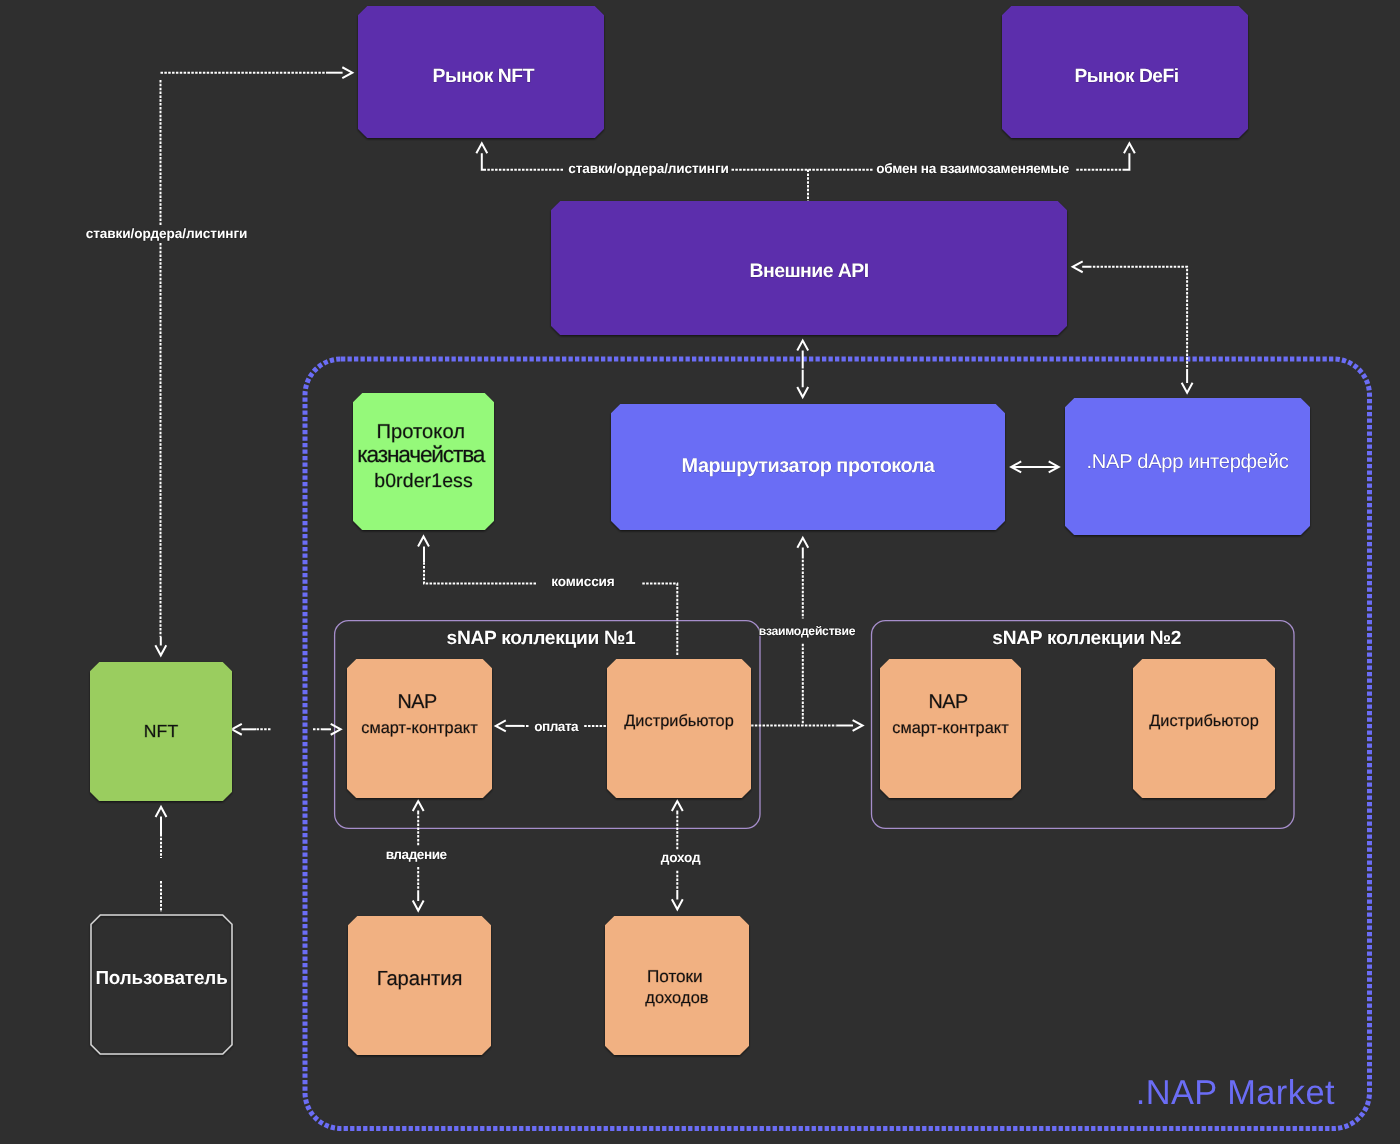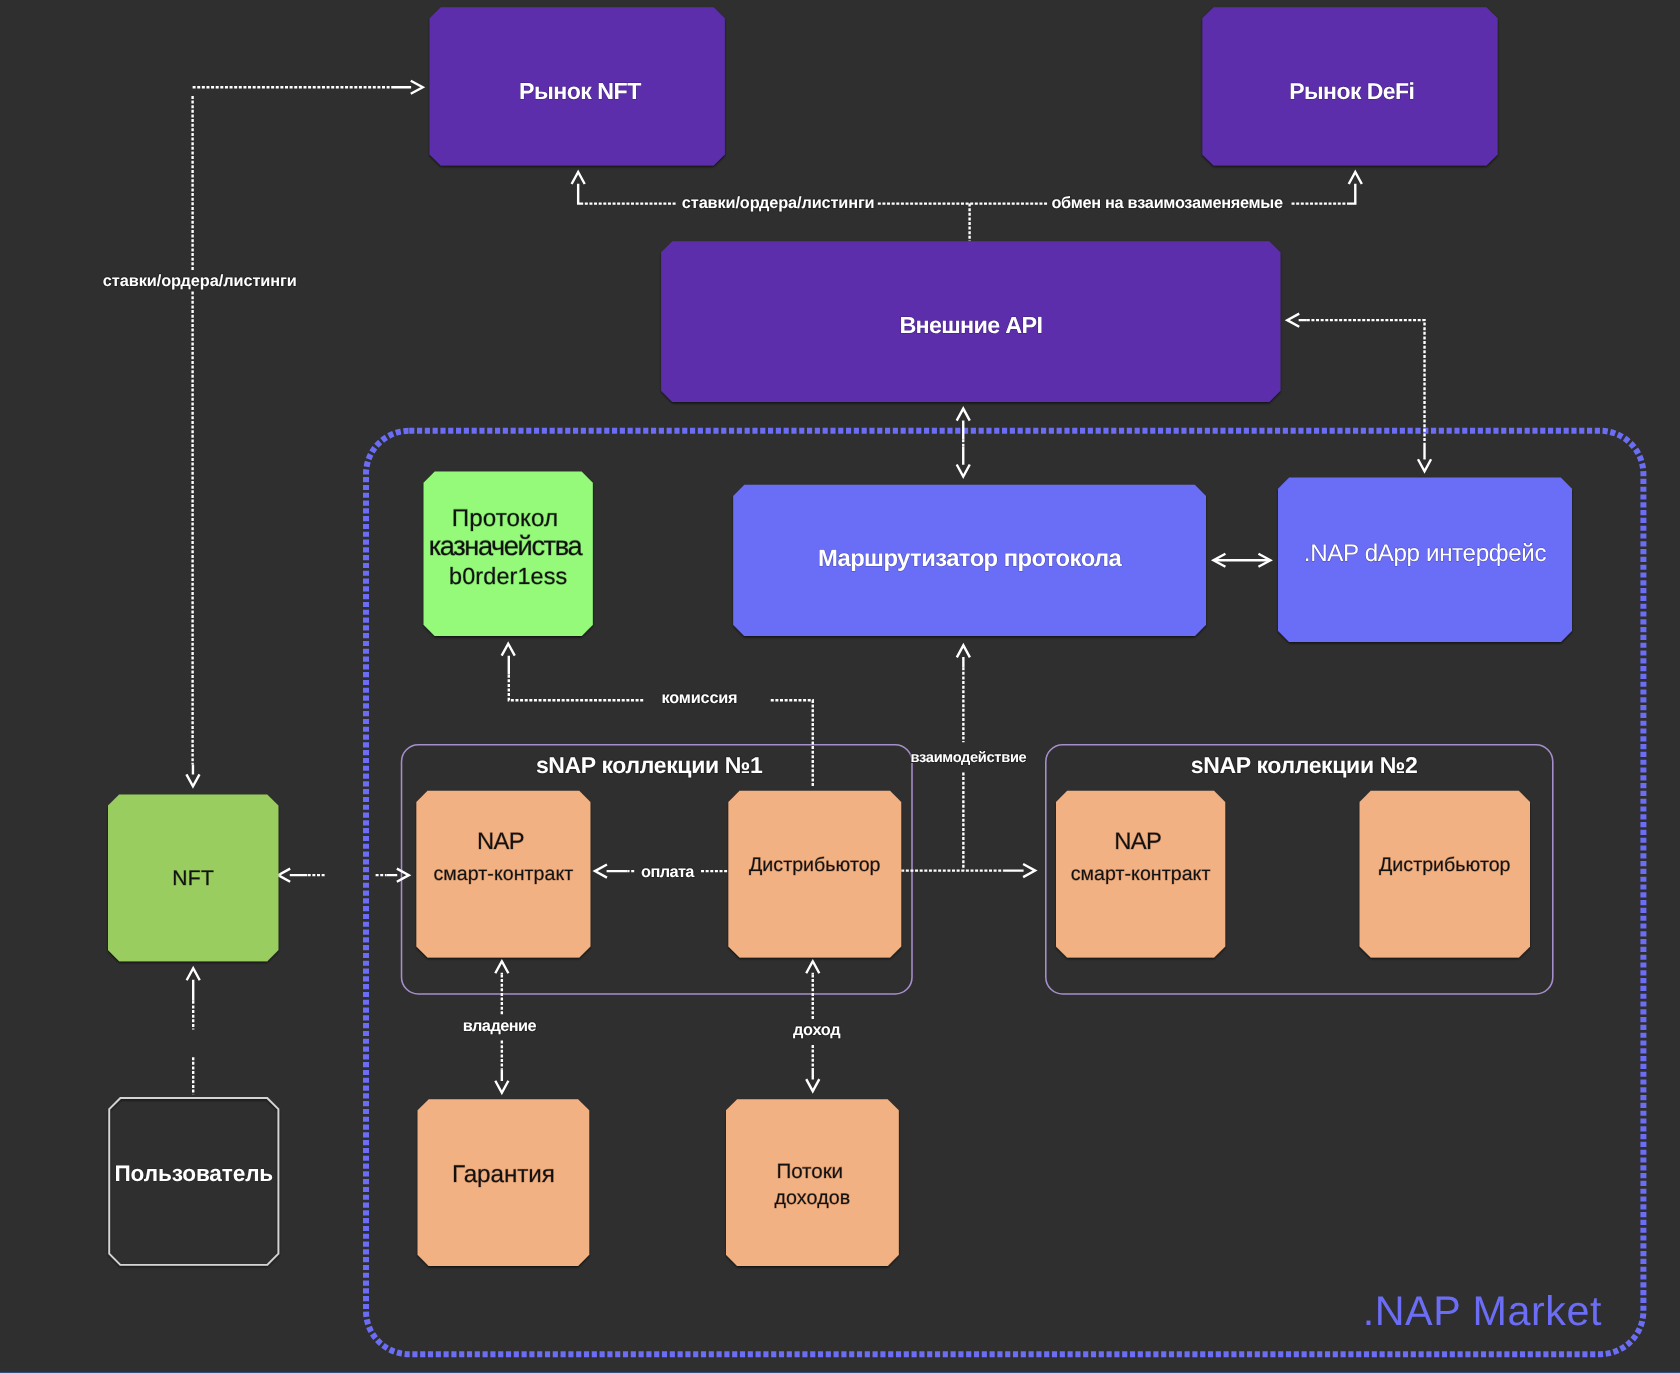--- a/index.html
+++ b/index.html
@@ -1,17 +1,17 @@
 <!DOCTYPE html>
 <html lang="ru"><head>
 <meta charset="utf-8">
 <title>.NAP Market</title>
 <style>
 html,body{margin:0;padding:0;background:#2f2f2f;-webkit-font-smoothing:antialiased;-moz-osx-font-smoothing:grayscale;text-rendering:geometricPrecision;}
-#stage{position:relative;width:1400px;height:1144px;background:#3b82f6;overflow:hidden;}
+#stage{position:relative;width:1400px;height:1144px;background:#fde047;overflow:hidden;}
 #stage svg{filter:opacity(1);}
 svg{display:block;width:1400px;height:1144px;}
 .nodetxt{font-family:"Liberation Sans","DejaVu Sans",sans-serif;text-anchor:middle;paint-order:stroke;stroke-linejoin:round;stroke-width:0.85px;}
 .edgelbl{font-family:"Liberation Sans","DejaVu Sans",sans-serif;font-weight:700;fill:#ffffff;paint-order:stroke;stroke:#242424;stroke-width:1.6px;stroke-linejoin:round;}
 .grouplbl{font-family:"Liberation Sans","DejaVu Sans",sans-serif;}
 .snaplbl{paint-order:stroke;stroke:#262626;stroke-width:1.7px;stroke-linejoin:round;}
 .conn{fill:none;stroke:#ffffff;stroke-width:2;stroke-dasharray:2.5 1.35;stroke-linecap:butt;}
 .connsolid{fill:none;stroke:#ffffff;stroke-width:2;stroke-linecap:butt;}
 .head{fill:none;stroke:#ffffff;stroke-width:2;stroke-linejoin:miter;stroke-linecap:butt;}
 </style>

